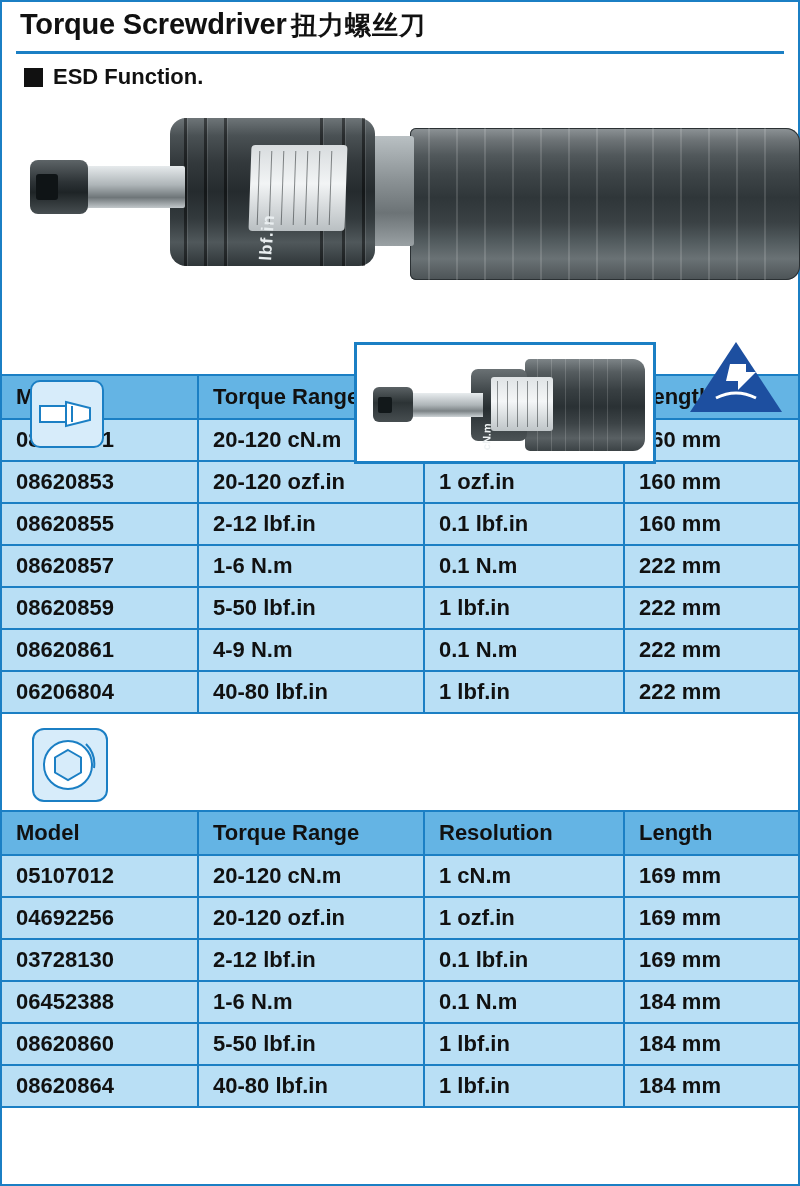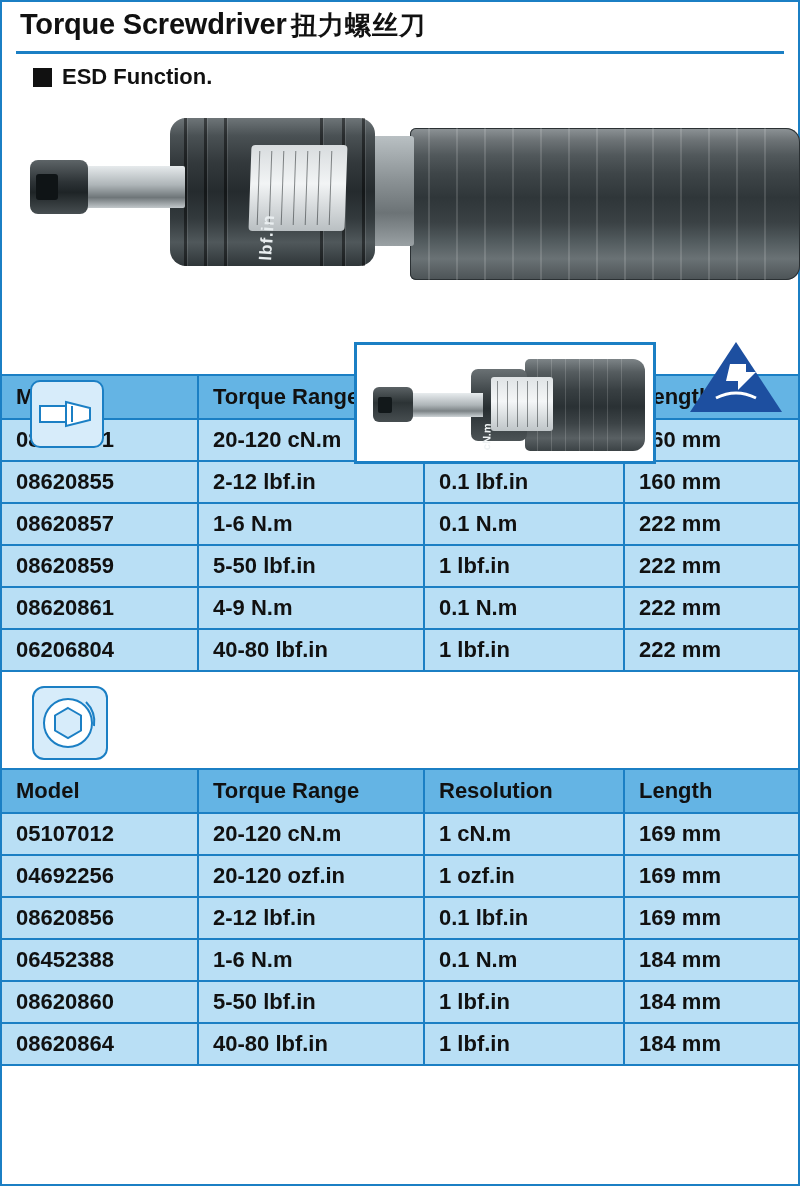--- a/index.html
+++ b/index.html
@@ -52,21 +52,20 @@
     bottom: 0;
     height: 3px;
     background: #1b7fc4;
   }
 
   
   .esd-line {
     padding: 10px 0 0 22px;
     display: flex;
     align-items: center;
-    margin-left: 9px;
   }
   .esd-square {
     width: 19px;
     height: 19px;
     background: #111111;
     margin-right: 10px;
   }
   .esd-text {
     font-size: 22px;
     font-weight: bold;
@@ -481,20 +480,26 @@
         </tr>
       </thead>
       <tbody>
         <tr>
           <td>08620851</td>
           <td>20-120 cN.m</td>
           <td>1 cN.m</td>
           <td class="center-ish">160 mm</td>
         </tr>
         <tr>
+          <td>08620853</td>
+          <td>20-120 ozf.in</td>
+          <td>1 ozf.in</td>
+          <td class="center-ish">160 mm</td>
+        </tr>
+        <tr>
           <td>08620855</td>
           <td>2-12 lbf.in</td>
           <td>0.1 lbf.in</td>
           <td class="center-ish">160 mm</td>
         </tr>
         <tr>
           <td>08620857</td>
           <td>1-6 N.m</td>
           <td>0.1 N.m</td>
           <td class="center-ish">222 mm</td>
@@ -552,21 +557,21 @@
           <td>1 cN.m</td>
           <td class="center-ish">169 mm</td>
         </tr>
         <tr>
           <td>04692256</td>
           <td>20-120 ozf.in</td>
           <td>1 ozf.in</td>
           <td class="center-ish">169 mm</td>
         </tr>
         <tr>
-          <td>08620856</td>
+          <td>03728130</td>
           <td>2-12 lbf.in</td>
           <td>0.1 lbf.in</td>
           <td class="center-ish">169 mm</td>
         </tr>
         <tr>
           <td>06452388</td>
           <td>1-6 N.m</td>
           <td>0.1 N.m</td>
           <td class="center-ish">184 mm</td>
         </tr>

